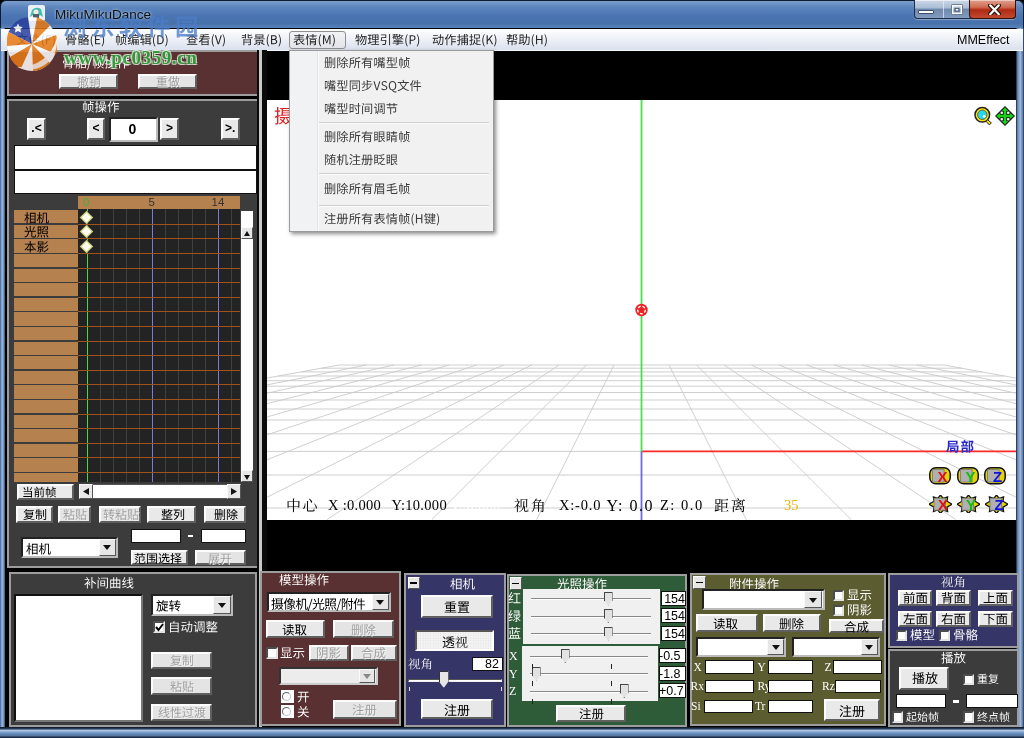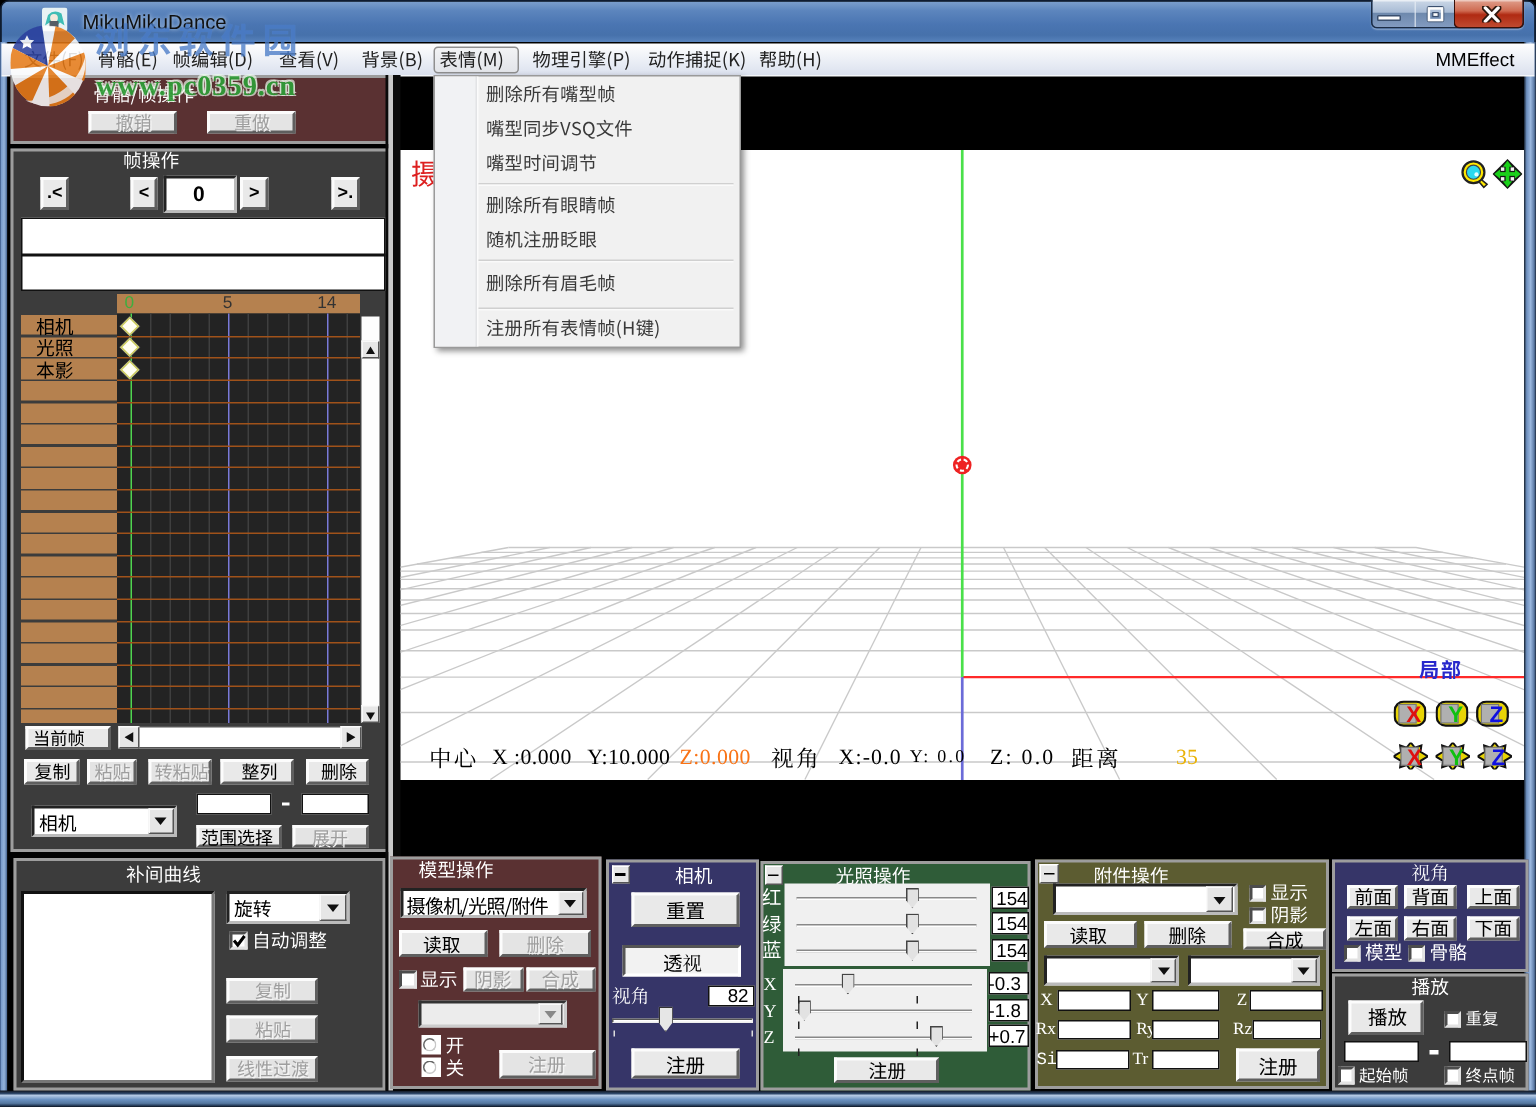--- a/index.html
+++ b/index.html
@@ -692,23 +692,23 @@
     <text x="14" y="15" font-family="Liberation Sans" font-size="15" font-weight="bold" fill="#1010e0" text-anchor="middle">Z</text>
   </svg>
 <svg class="ab " style="left:285.5px;top:495.5px;width:33px;height:20px;overflow:visible" viewBox="0 0 33 20">
     <g transform="translate(0,15)" fill="#000">
       <use href="#s4e2d" transform="translate(0.0,0) scale(0.01500,-0.01500)"></use>
       <use href="#s5fc3" transform="translate(16.5,0) scale(0.01500,-0.01500)"></use>
     </g>
   </svg>
 <div class="ab" style="left:328px;top:496.5px;font-size:14.5px;font-family:'Liberation Serif',serif;color:#000;letter-spacing:0.3px">X :0.000</div>
 <div class="ab" style="left:391.5px;top:496.5px;font-size:14.5px;font-family:'Liberation Serif',serif;color:#000;letter-spacing:0.3px">Y:10.000</div>
-<div class="ab" style="left:453px;top:496.5px;font-size:14.5px;font-family:'Liberation Serif',serif;color:#f97316;letter-spacing:0.3px">Z:0.000</div>
+<div class="ab" style="left:453px;top:496.5px;font-size:14.5px;font-family:'Liberation Serif',serif;color:#ffffff;letter-spacing:0.3px">Z:0.000</div>
 <div class="ab" style="left:559px;top:496.5px;font-size:14.5px;font-family:'Liberation Serif',serif;color:#000;letter-spacing:0.8px">X:-0.0</div>
-<div class="ab" style="left:606.5px;top:496.5px;font-size:12px;font-family:'Liberation Serif',serif;color:#000;letter-spacing:1.5px">Y: 0.0</div>
+<div class="ab" style="left:606.5px;top:496.5px;font-size:16px;font-family:'Liberation Serif',serif;color:#000;letter-spacing:1.5px">Y: 0.0</div>
 <div class="ab" style="left:660px;top:496.5px;font-size:14.5px;font-family:'Liberation Serif',serif;color:#000;letter-spacing:1.5px">Z: 0.0</div>
 <svg class="ab " style="left:513.5px;top:495.5px;width:34px;height:20px;overflow:visible" viewBox="0 0 34 20">
     <g transform="translate(0,15)" fill="#000">
       <use href="#s89c6" transform="translate(0.0,0) scale(0.01500,-0.01500)"></use>
       <use href="#s89d2" transform="translate(16.8,0) scale(0.01500,-0.01500)"></use>
     </g>
   </svg>
 <svg class="ab " style="left:714px;top:495.5px;width:34px;height:20px;overflow:visible" viewBox="0 0 34 20">
     <g transform="translate(0,15)" fill="#000">
       <use href="#s8ddd" transform="translate(0.0,0) scale(0.01500,-0.01500)"></use>
@@ -992,21 +992,21 @@
   </svg>
 <div class="ab" style="left:531px;top:633.0px;width:120px;height:2px;background:#888;border-bottom:1px solid #fff"></div>
 <div class="ab" style="left:604px;top:626.5px;width:8.5px;height:14px;background:#e2e2e2;border:1px solid #444;clip-path:polygon(0 0,100% 0,100% 62%,50% 100%,0 62%)"></div>
 <div class="tfb" style="left:661px;top:625.5px;width:25px;height:15px"></div>
 <div class="ab" style="left:661px;top:626.5px;width:24px;text-align:right;font-size:12.5px;color:#000">154</div>
 <div class="ab" style="left:521.5px;top:646px;width:136px;height:55px;background:#f0f0f0"></div>
 <div class="ab" style="left:509px;top:649.0px;font-size:12px;font-family:'Liberation Serif',serif;color:#fff">X</div>
 <div class="ab" style="left:530px;top:655.5px;width:118px;height:2px;background:#888;border-bottom:1px solid #fff"></div>
 <div class="ab" style="left:561px;top:649.0px;width:8.5px;height:14px;background:#e2e2e2;border:1px solid #444;clip-path:polygon(0 0,100% 0,100% 62%,50% 100%,0 62%)"></div>
 <div class="tfb" style="left:658.5px;top:648.0px;width:27px;height:15px"></div>
-<div class="ab" style="left:659px;top:649.0px;width:26px;font-size:12.5px;color:#000">-0.3</div>
+<div class="ab" style="left:659px;top:649.0px;width:26px;font-size:12.5px;color:#000">-0.5</div>
 <div class="ab" style="left:509px;top:666.5px;font-size:12px;font-family:'Liberation Serif',serif;color:#fff">Y</div>
 <div class="ab" style="left:530px;top:673.0px;width:118px;height:2px;background:#888;border-bottom:1px solid #fff"></div>
 <div class="ab" style="left:532px;top:666.5px;width:8.5px;height:14px;background:#e2e2e2;border:1px solid #444;clip-path:polygon(0 0,100% 0,100% 62%,50% 100%,0 62%)"></div>
 <div class="tfb" style="left:658.5px;top:665.5px;width:27px;height:15px"></div>
 <div class="ab" style="left:659px;top:666.5px;width:26px;font-size:12.5px;color:#000">-1.8</div>
 <div class="ab" style="left:509px;top:684.0px;font-size:12px;font-family:'Liberation Serif',serif;color:#fff">Z</div>
 <div class="ab" style="left:530px;top:690.5px;width:118px;height:2px;background:#888;border-bottom:1px solid #fff"></div>
 <div class="ab" style="left:620px;top:684.0px;width:8.5px;height:14px;background:#e2e2e2;border:1px solid #444;clip-path:polygon(0 0,100% 0,100% 62%,50% 100%,0 62%)"></div>
 <div class="tfb" style="left:658.5px;top:683.0px;width:27px;height:15px"></div>
 <div class="ab" style="left:659px;top:684.0px;width:26px;font-size:12.5px;color:#000">+0.7</div>
@@ -1083,21 +1083,21 @@
 <div class="ab" style="left:757.5px;top:660.5px;font-size:11.5px;font-family:'Liberation Serif',serif;color:#fff">Y</div>
 <div class="tfb" style="left:768px;top:660.0px;width:45px;height:13.5px"></div>
 <div class="ab" style="left:824.5px;top:660.5px;font-size:11.5px;font-family:'Liberation Serif',serif;color:#fff">Z</div>
 <div class="tfb" style="left:832.5px;top:660.0px;width:49px;height:13.5px"></div>
 <div class="ab" style="left:690.5px;top:680.3px;font-size:11.5px;font-family:'Liberation Serif',serif;color:#fff">Rx</div>
 <div class="tfb" style="left:705px;top:679.8px;width:49px;height:13.5px"></div>
 <div class="ab" style="left:757.5px;top:680.3px;font-size:11.5px;font-family:'Liberation Serif',serif;color:#fff">Ry</div>
 <div class="tfb" style="left:768px;top:679.8px;width:45px;height:13.5px"></div>
 <div class="ab" style="left:822px;top:680.3px;font-size:11.5px;font-family:'Liberation Serif',serif;color:#fff">Rz</div>
 <div class="tfb" style="left:835px;top:679.8px;width:46px;height:13.5px"></div>
-<div class="ab" style="left:691px;top:700.0px;font-size:11.5px;font-family:Liberation Mono, monospace;color:#fff">Si</div>
+<div class="ab" style="left:691px;top:700.0px;font-size:11.5px;font-family:Liberation Serif, serif;color:#fff">Si</div>
 <div class="tfb" style="left:704px;top:699.5px;width:49px;height:13.5px"></div>
 <div class="ab" style="left:755px;top:700.0px;font-size:11.5px;font-family:'Liberation Serif',serif;color:#fff">Tr</div>
 <div class="tfb" style="left:768px;top:699.5px;width:45px;height:13.5px"></div>
 <div class="btn" style="left:823.5px;top:698.5px;width:56.5px;height:22.5px"></div>
 <svg class="ab " style="left:839px;top:702.5px;width:26px;height:17px;overflow:visible" viewBox="0 0 26 17">
     <g transform="translate(0,13)" fill="#000">
       <use href="#s6ce8" transform="translate(0.0,0) scale(0.01300,-0.01300)"></use>
       <use href="#s518c" transform="translate(13.0,0) scale(0.01300,-0.01300)"></use>
     </g>
   </svg>

